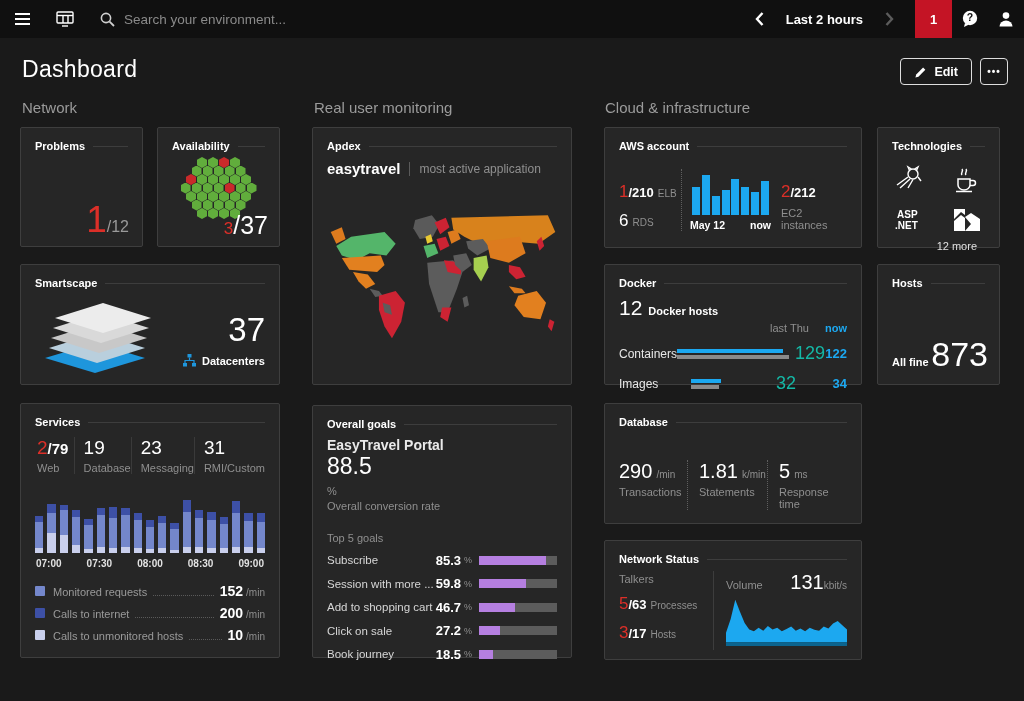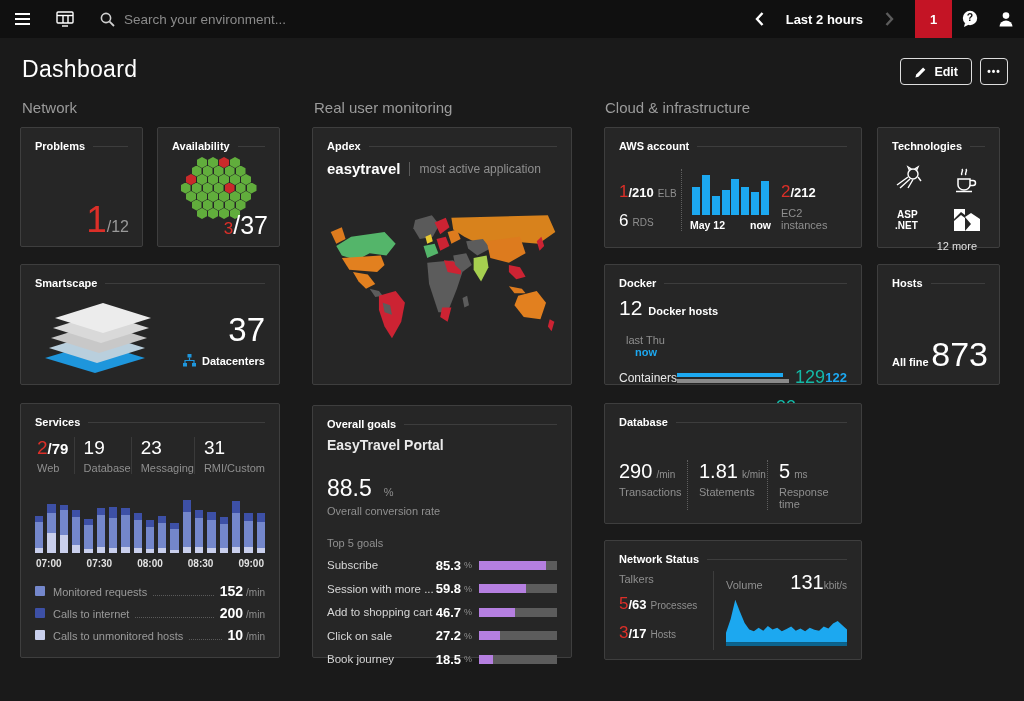--- a/index.html
+++ b/index.html
@@ -63,21 +63,21 @@
   .leg-lead { flex:1; border-bottom:1px dotted #5a5a5a; margin:0 6px 3px; }
   .leg-val { font-size:14px; font-weight:bold; color:#fff; }
   .leg-unit { font-size:10px; color:#8f8f8f; margin-left:3px; }
   
   .apdex-app { display:flex; align-items:center; gap:9px; margin-top:8px; }
   .apdex-app .name { font-size:15px; font-weight:bold; color:#fff; }
   .apdex-app .pipe { width:1px; height:14px; background:#5a5a5a; }
   .apdex-app .sub { font-size:12px; color:#8f8f8f; }
   
   .goals-app { font-size:14px; font-weight:bold; color:#eaeaea; margin-top:7px; }
-  .rate-row { margin-top:22px; display:flex; align-items:baseline; gap:12px; }
+  .rate-row { display:flex; align-items:baseline; gap:5px;flex-direction:column; }
   .rate-val { font-size:23px; font-weight:300; color:#fff; }
   .rate-unit { font-size:11px; color:#8f8f8f; }
   .rate-lbl { font-size:11px; color:#8f8f8f; margin-top:3px; }
   .top5 { font-size:11px; color:#8f8f8f; margin-top:20px; }
   .goal-row { display:flex; align-items:center; margin-top:8.5px; }
   .goal-lbl { flex:1; font-size:11.5px; color:#d6d6d6; }
   .goal-val { font-size:13px; font-weight:bold; color:#fff; }
   .goal-unit { font-size:9px; color:#8f8f8f; margin:0 7px 0 3px; }
   .goal-track { width:78px; height:9px; background:#5c5c5c; }
   .goal-fill { height:100%; background:var(--goal-purple); }
@@ -97,21 +97,21 @@
   .aws-axis span { font-size:10.5px; font-weight:bold; color:#fff; }
   .aws-right { width:76px; padding-left:10px; }
   
   .tech-grid { display:grid; grid-template-columns:32px 32px; gap:14px 26px; justify-content:center; margin-top:13px; }
   .tech-grid svg { display:block; }
   .tech-more { text-align:right; padding-right:8px; margin-top:7px; font-size:11px; color:#e0e0e0; }
   
   .dk-hosts { display:flex; align-items:baseline; gap:6px; margin-top:7px; }
   .dk-hosts .n { font-size:21px; font-weight:300; color:#fff; }
   .dk-hosts .l { font-size:11px; font-weight:bold; color:#fff; }
-  .dk-head { display:flex; margin-top:14px;flex-direction:column; }
+  .dk-head { display:flex; margin-top:2px; }
   .dk-head .sp { flex:1; }
   .dk-then { width:46px; text-align:right; font-size:11px; color:#8f8f8f; }
   .dk-now { width:38px; text-align:right; font-size:11px; font-weight:bold; color:var(--accent-blue); }
   .dk-row { display:flex; align-items:center; margin-top:9px; }
   .dk-lbl { width:72px; font-size:12px; color:#e8e8e8; }
   .dk-bars { flex:1; padding-right:6px; }
   .dk-bars .b { height:4px; background:var(--accent-blue); }
   .dk-bars .g { height:4px; background:#8a8a8a; margin-top:2px; }
   .dk-v1 { width:46px; text-align:center; font-size:18px; color:#14b8a6; }
   .dk-v2 { width:38px; text-align:right; font-size:13px; font-weight:bold; color:var(--accent-blue); }

